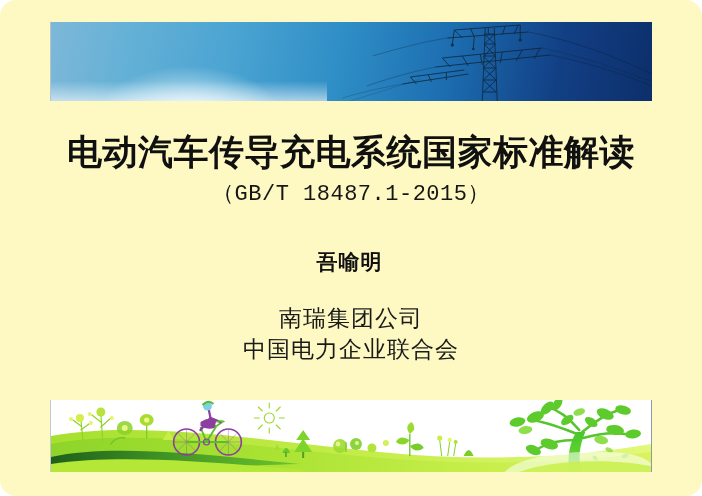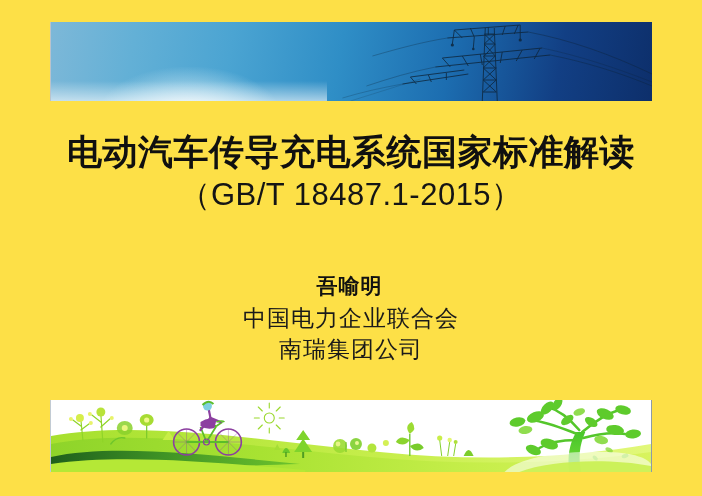--- a/index.html
+++ b/index.html
@@ -11,21 +11,22 @@
     width: 702px;
     height: 496px;
     font-family: "Liberation Sans", sans-serif;
     overflow: hidden;
   }
 
   .slide {
     position: relative;
     width: 702px;
     height: 496px;
-    background: #fde047;
+    background: #fef9c3;
+    border-radius: 16px;
   }
 
   
   .banner {
     position: absolute;
     left: 50px;
     top: 22px;
     width: 602px;
     height: 79px;
     overflow: hidden;
@@ -82,42 +83,41 @@
     letter-spacing: 0.5px;
     color: #101010;
     white-space: nowrap;
   }
   .title-sub {
     position: absolute;
     left: 0;
     top: 180px;
     width: 702px;
     text-align: center;
-    font-family: Liberation Sans, sans-serif;
-    font-size: 31px;
+    font-family: Liberation Mono, monospace;
+    font-size: 22px;
     line-height: 30px;
     letter-spacing: 0.5px;
     color: #151515;
     white-space: nowrap;
   }
 
   
   .presenter {
     position: absolute;
     left: 0;
     top: 249px;
     width: 699px;
     text-align: center;
     font-family: "DejaVu Sans", "Liberation Sans", sans-serif;
     font-weight: bold;
     font-size: 21px;
     line-height: 26px;
     letter-spacing: 1px;
     color: #111111;
-    margin-top: 24px;
   }
 
   
   .org {
     position: absolute;
     left: 0;
     top: 303px;
     width: 702px;
     text-align: center;
     font-family: "DejaVu Serif", "Liberation Serif", serif;
@@ -219,22 +219,22 @@
     </div>
   </div>
 
   <div class="title-main">电动汽车传导充电系统国家标准解读</div>
 
   <div class="title-sub">（GB/T 18487.1-2015）</div>
 
   <div class="presenter">吾喻明</div>
 
   <div class="org">
+    <div>南瑞集团公司</div>
     <div>中国电力企业联合会</div>
-    <div>南瑞集团公司</div>
   </div>
 
 
   <div class="footer">
     <svg viewBox="0 0 602 72" preserveAspectRatio="none">
       <defs>
         <linearGradient id="hillA" x1="0" y1="0" x2="1" y2="0">
           <stop offset="0%" stop-color="#8ed42a"></stop>
           <stop offset="35%" stop-color="#a8e232"></stop>
           <stop offset="70%" stop-color="#c6ee4a"></stop>

